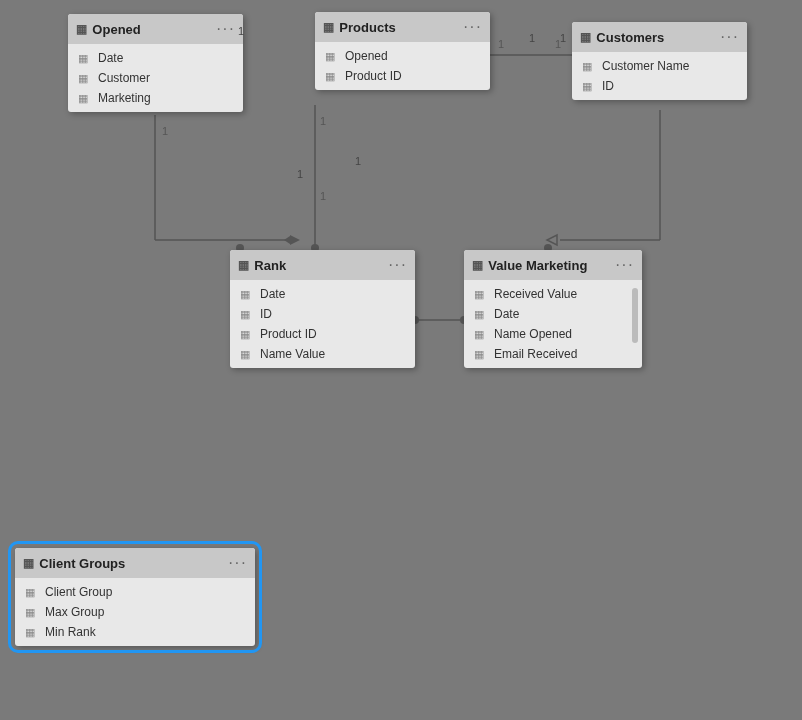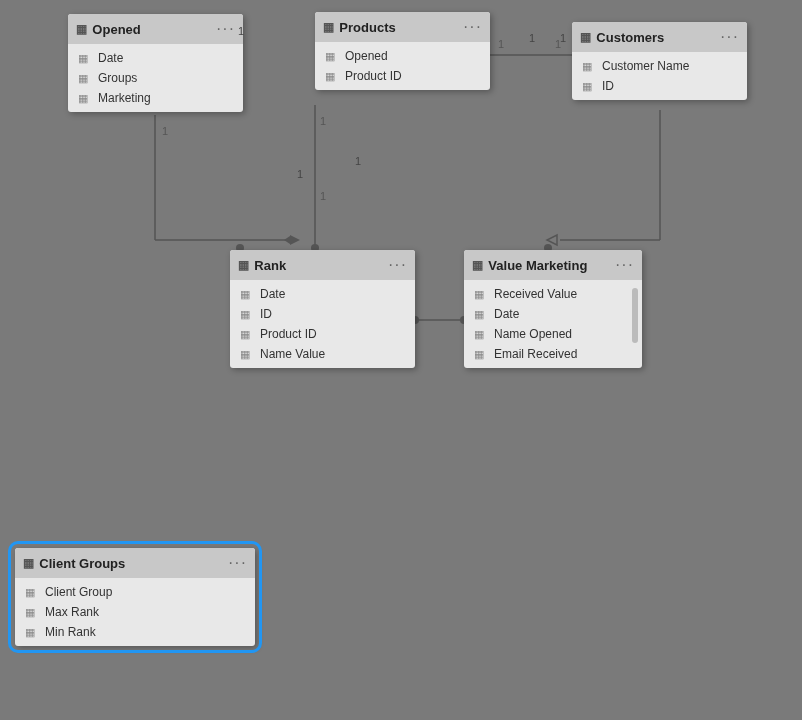--- a/index.html
+++ b/index.html
@@ -147,21 +147,21 @@
       </div>
       <span class="table-dots">···</span>
     </div>
     <div class="table-body">
       <div class="table-row">
         <span class="field-icon">▦</span>
         <span>Date</span>
       </div>
       <div class="table-row">
         <span class="field-icon">▦</span>
-        <span>Groups</span>
+        <span>Customer</span>
       </div>
       <div class="table-row">
         <span class="field-icon">▦</span>
         <span>Marketing</span>
       </div>
     </div>
   </div>
 
   <div class="table-card" id="products-card">
     <div class="table-header">
@@ -269,21 +269,21 @@
       </div>
       <span class="table-dots">···</span>
     </div>
     <div class="table-body">
       <div class="table-row">
         <span class="field-icon">▦</span>
         <span>Client Group</span>
       </div>
       <div class="table-row">
         <span class="field-icon">▦</span>
-        <span>Max Rank</span>
+        <span>Max Group</span>
       </div>
       <div class="table-row">
         <span class="field-icon">▦</span>
         <span>Min Rank</span>
       </div>
     </div>
   </div>
 
   <svg style="position:absolute;top:0;left:0;width:802px;height:720px;pointer-events:none;z-index:2;">
 

